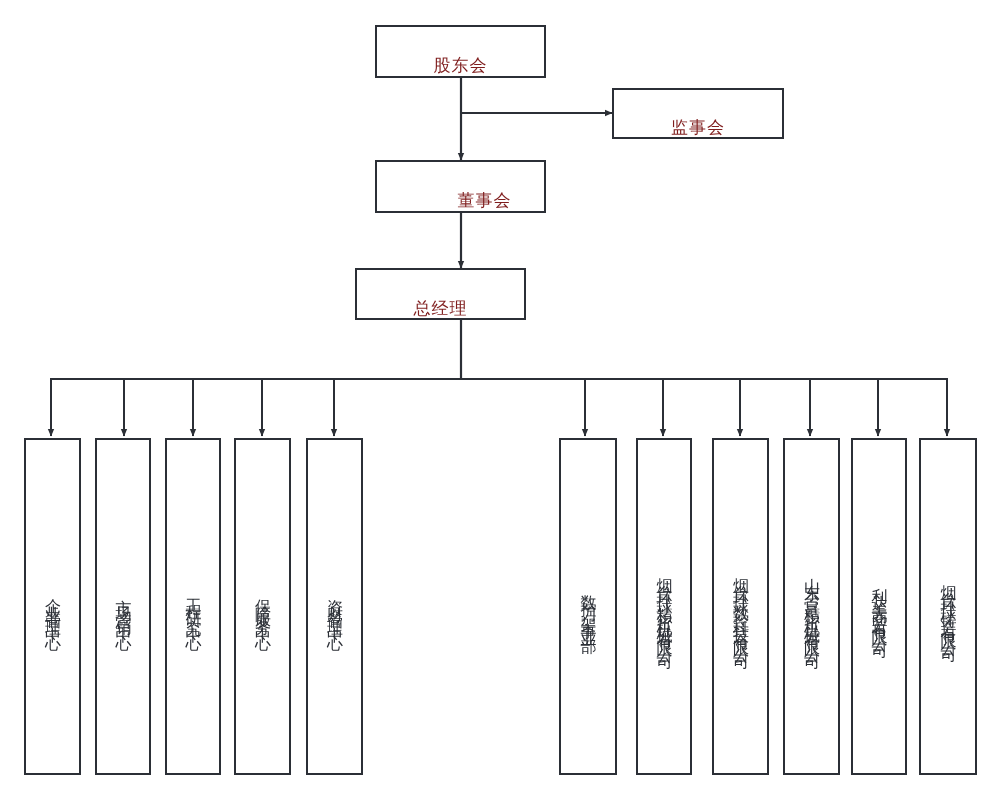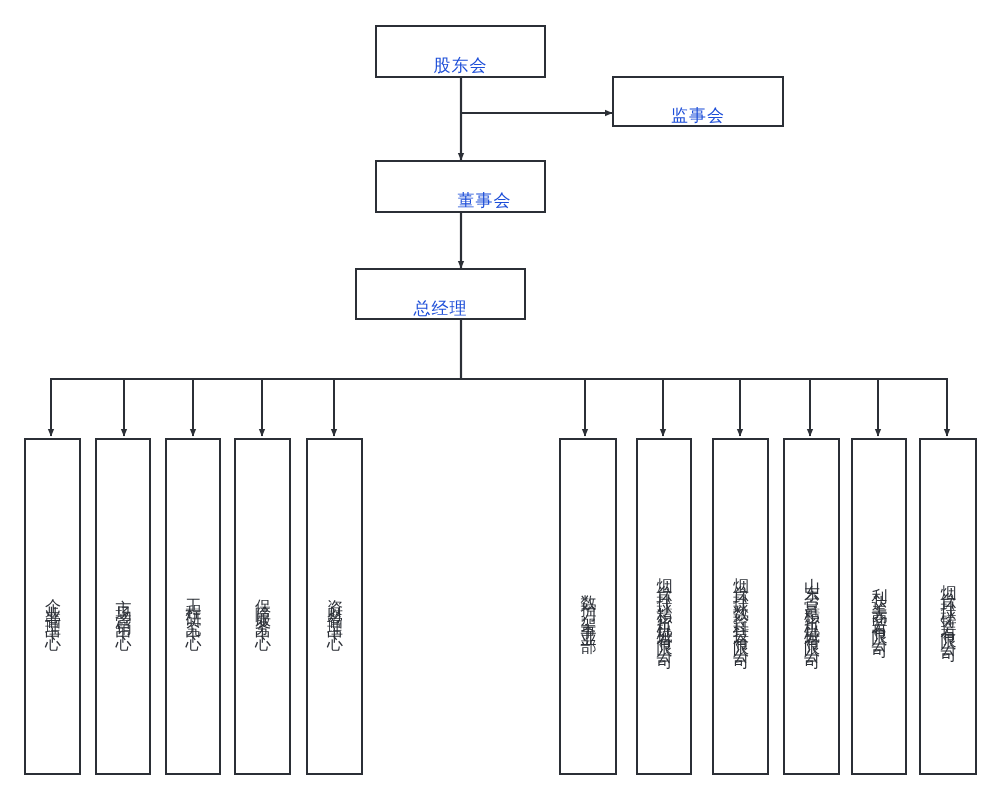--- a/index.html
+++ b/index.html
@@ -32,21 +32,21 @@
     box-sizing: border-box;
     border: 2px solid #2b2f36;
     background: #ffffff;
     display: flex;
     align-items: center;
     justify-content: center;
     overflow: hidden;
   }
   .node.horizontal .node-label {
     font-size: 17px;
-    color: #1d4ed8;
+    color: #7f1d1d;
     letter-spacing: 1px;
     line-height: 1.2;
     white-space: nowrap;
     margin-top: 28px;
   }
   .node.vertical {
     align-items: center;
     justify-content: center;
   }
   .node.vertical .node-label {
@@ -93,21 +93,21 @@
     <line x1="740" y1="379" x2="740" y2="436" stroke="#2b2f36" stroke-width="2" marker-end="url(#arrowhead)"></line>
     <line x1="810" y1="379" x2="810" y2="436" stroke="#2b2f36" stroke-width="2" marker-end="url(#arrowhead)"></line>
     <line x1="878" y1="379" x2="878" y2="436" stroke="#2b2f36" stroke-width="2" marker-end="url(#arrowhead)"></line>
     <line x1="947" y1="379" x2="947" y2="436" stroke="#2b2f36" stroke-width="2" marker-end="url(#arrowhead)"></line>
   </svg>
 
   <div class="node horizontal" style="left:375px; top:25px; width:171px; height:53px;">
     <span class="node-label">股东会</span>
   </div>
 
-  <div class="node horizontal" style="left:612px; top:76px; width:172px; height:51px;">
+  <div class="node horizontal" style="left:612px; top:88px; width:172px; height:51px;">
     <span class="node-label">监事会</span>
   </div>
 
   <div class="node horizontal" style="left:375px; top:160px; width:171px; height:53px;padding-left:48px;">
     <span class="node-label">董事会</span>
   </div>
 
   <div class="node horizontal" style="left:355px; top:268px; width:171px; height:52px;">
     <span class="node-label">总经理</span>
   </div>

